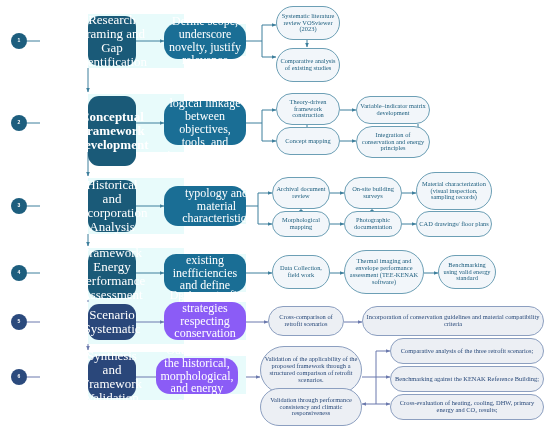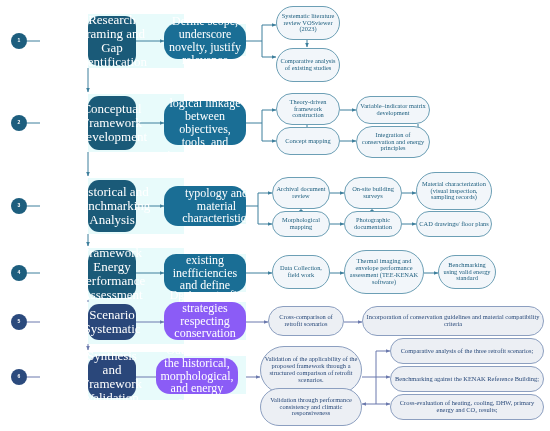--- a/index.html
+++ b/index.html
@@ -135,42 +135,42 @@
       <span>Define scope, underscore novelty, justify relevance</span>
     </div>
   <div class="node leaf oval" style="left:276px;top:6px;width:64px;height:34px;">
       <span>Systematic literature review VOSviewer (2023)</span>
     </div>
   <div class="node leaf oval" style="left:276px;top:48px;width:64px;height:34px;">
       <span>Comparative analysis of existing studies</span>
     </div>
 
   <div class="node circ teal" style="left:11px;top:115px;width:16px;height:16px;">2</div>
-  <div class="node stage teal" style="left:88px;top:96px;width:48px;height:54px;">
+  <div class="node stage teal" style="left:88px;top:96px;width:48px;height:70px;font-weight:bold;">
       <span>Conceptual Framework Development</span>
     </div>
   <div class="node action teal" style="left:164px;top:101px;width:82px;height:44px;">
       <span>Establish logical linkage between objectives, tools, and implementation</span>
     </div>
   <div class="node leaf oval" style="left:276px;top:93px;width:64px;height:32px;">
       <span>Theory-driven framework construction</span>
     </div>
   <div class="node leaf oval" style="left:276px;top:127px;width:64px;height:28px;">
       <span>Concept mapping</span>
     </div>
   <div class="node leaf oval" style="left:356px;top:96px;width:74px;height:28px;">
       <span>Variable–indicator matrix development</span>
     </div>
   <div class="node leaf oval" style="left:356px;top:126px;width:74px;height:32px;">
       <span>Integration of conservation and energy principles</span>
     </div>
 
   <div class="node circ teal" style="left:11px;top:198px;width:16px;height:16px;">3</div>
   <div class="node stage teal" style="left:88px;top:180px;width:48px;height:52px;">
-      <span>Historical and Benchmarking Analysis</span>
+      <span>Historical and Incorporation Analysis</span>
     </div>
   <div class="node action teal" style="left:164px;top:186px;width:82px;height:40px;padding-left:23px;">
       <span>Understand architectural typology and material characteristics of refugee housing</span>
     </div>
   <div class="node leaf oval" style="left:272px;top:177px;width:58px;height:32px;">
       <span>Archival document review</span>
     </div>
   <div class="node leaf oval" style="left:272px;top:211px;width:58px;height:26px;">
       <span>Morphological mapping</span>
     </div>

